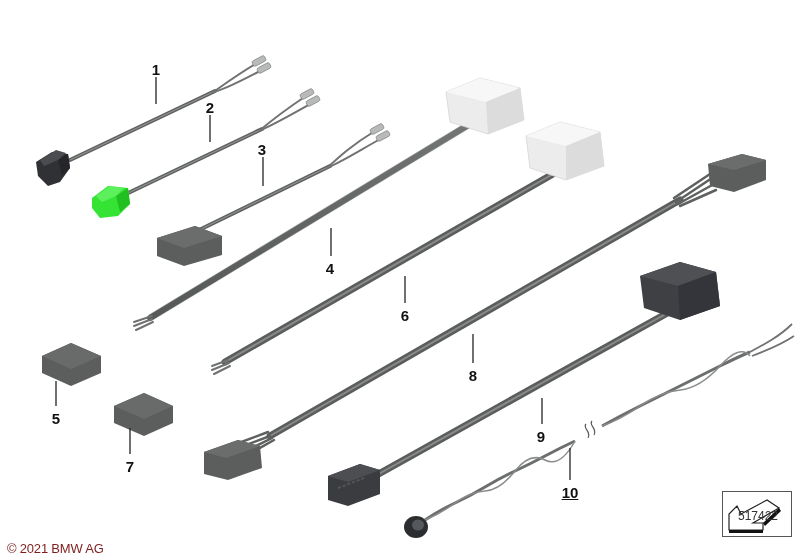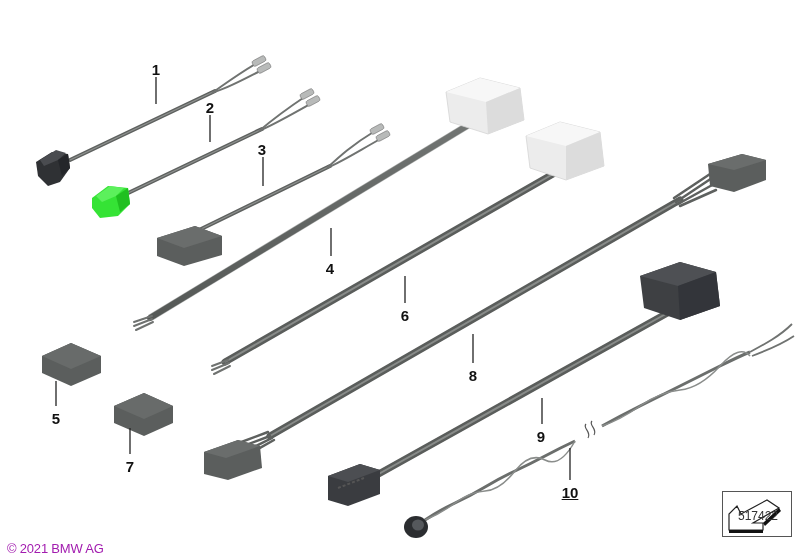--- a/index.html
+++ b/index.html
@@ -1,19 +1,19 @@
 <!DOCTYPE html>
 <html><head>
   <meta charset="utf-8">
   <style>
     html, body { margin: 0; padding: 0; background: #ffffff; }
     body { width: 800px; height: 560px; position: relative; overflow: hidden; font-family: "Liberation Sans", sans-serif; }
     #diagram { position: absolute; left: 0; top: 0; width: 800px; height: 560px; }
     .callout { position: absolute; font-family: "Liberation Sans", sans-serif; font-weight: bold; font-size: 15px; color: #111; line-height: 1; transform: translateX(-50%); }
-    .copyright { position: absolute; left: 7px; top: 541px; font-size: 13px; color: #a21caf; font-family: "Liberation Sans", sans-serif; letter-spacing: -0.2px; }
+    .copyright { position: absolute; left: 7px; top: 541px; font-size: 13px; color: #7f1d1d; font-family: "Liberation Sans", sans-serif; letter-spacing: -0.2px; }
     .diagram-id { position: absolute; left: 738px; top: 509px; font-size: 12px; color: #333; font-family: "Liberation Sans", sans-serif; }
     .nav-box { position: absolute; left: 722px; top: 491px; width: 70px; height: 46px; border: 1px solid #555; background: #fff; box-sizing: border-box; cursor: pointer; }
   </style>
 </head>
 <body>
 
 <svg id="diagram" viewBox="0 0 800 560" xmlns="http://www.w3.org/2000/svg">
   <defs>
     <linearGradient id="gCable" x1="0" y1="0" x2="0" y2="1">
       <stop offset="0" stop-color="#8a8d8b"></stop>

